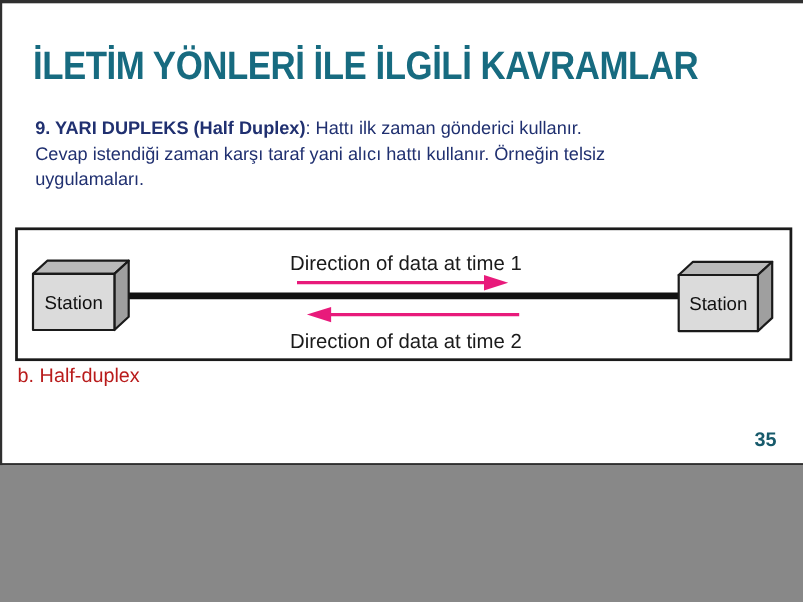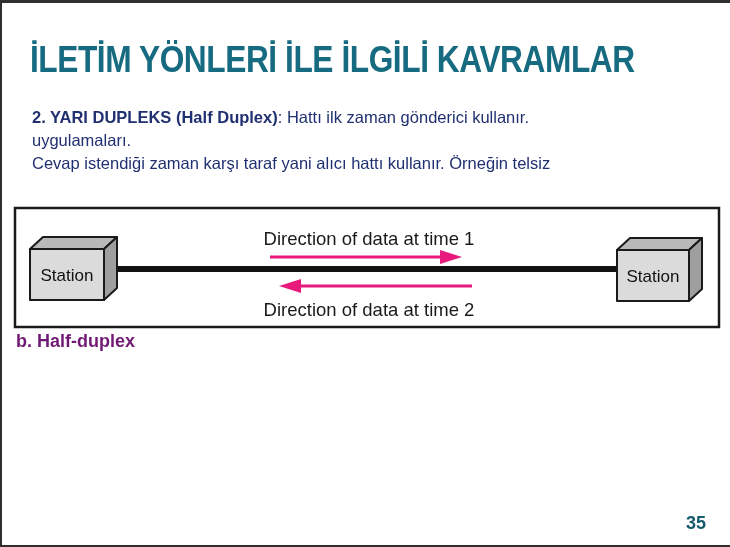--- a/index.html
+++ b/index.html
@@ -1,21 +1,21 @@
 <!DOCTYPE html>
 <html style="--title-teal: #176b80; --body-navy: #203070; --arrow-pink: #e81a7b; --figure-ink: #1a1a1a; --box-front: #dbdbdb; --box-top: #b9b9b9; --box-side: #9f9f9f; --slide-border: #2f2f2f; --page-number-teal: #175a6b;"><head>
 <meta charset="utf-8">
 <style>
   html, body { margin: 0; padding: 0; background: #888; }
   * { box-sizing: border-box; }
 
   .slide {
     position: relative;
     width: 730px;
-    height: 547px;
+    height: 423px;
     background: #ffffff;
     border-top: 3px solid var(--slide-border, #2f2f2f);
     border-left: 2px solid var(--slide-border, #2f2f2f);
     border-bottom: 2px solid var(--slide-border, #2f2f2f);
     overflow: hidden;
     font-family: "Liberation Sans", sans-serif;
   }
 
   .title {
     position: absolute;
@@ -68,44 +68,43 @@
     font-size: 18.5px;
     fill: #1a1a1a;
     text-anchor: middle;
   }
 
   .figure-caption {
     position: absolute;
     left: 14px;
     top: 328px;
     font-size: 18px;
-    color: #701a75;
-    font-weight: bold;
+    color: #b91c1c;
   }
 
   .page-number {
     position: absolute;
     right: 24px;
     bottom: 11px;
     font-size: 18px;
     font-weight: 700;
     color: var(--page-number-teal, #175a6b);
   }
 </style>
 </head>
 <body>
 
 <div class="slide">
 
   <h1 class="title">İLETİM YÖNLERİ İLE İLGİLİ KAVRAMLAR</h1>
 
   <div class="body-text">
-    <div><span class="lead">2. YARI DUPLEKS (Half Duplex)</span><span>: Hattı ilk zaman gönderici kullanır.</span></div>
+    <div><span class="lead">9. YARI DUPLEKS (Half Duplex)</span><span>: Hattı ilk zaman gönderici kullanır.</span></div>
+    <div>Cevap istendiği zaman karşı taraf yani alıcı hattı kullanır. Örneğin telsiz</div>
     <div>uygulamaları.</div>
-    <div>Cevap istendiği zaman karşı taraf yani alıcı hattı kullanır. Örneğin telsiz</div>
   </div>
 
   <svg class="figure-svg" viewBox="0 0 710 124" xmlns="http://www.w3.org/2000/svg">
 
     <rect class="fig-frame" x="3" y="3" width="704" height="119"></rect>
 
     <line class="trunk" x1="100" y1="64" x2="610" y2="64"></line>
 
     <g>
       <polygon class="box-top" points="18,44 31,32 105,32 92,44"></polygon>

